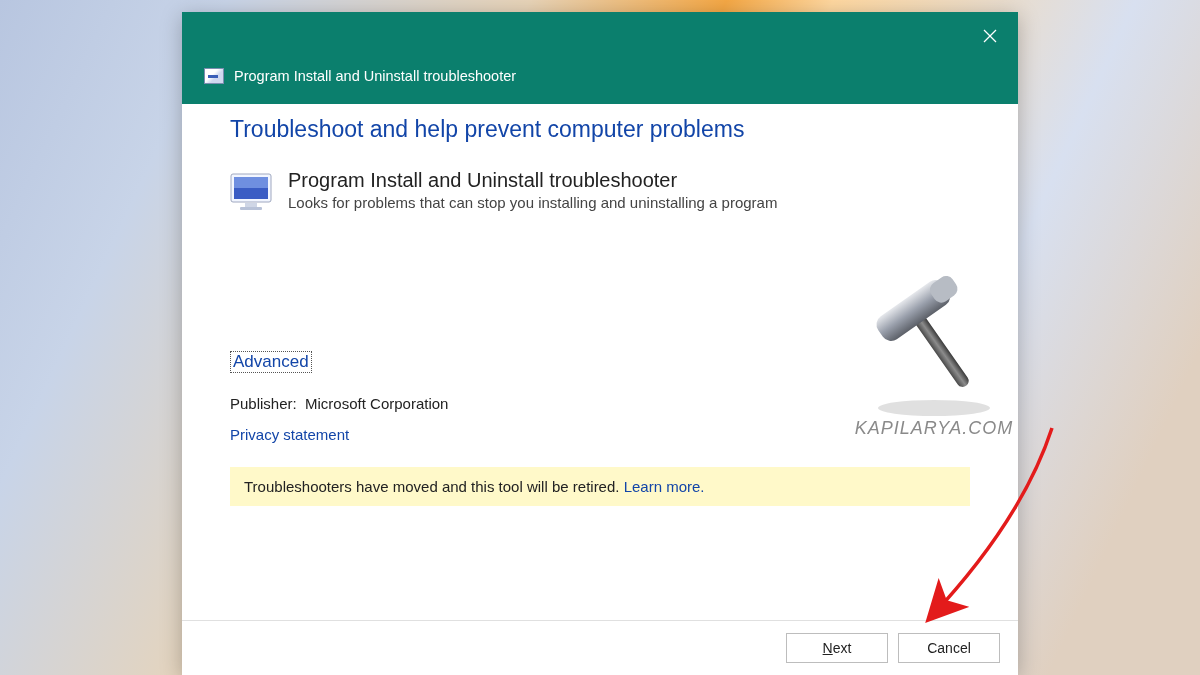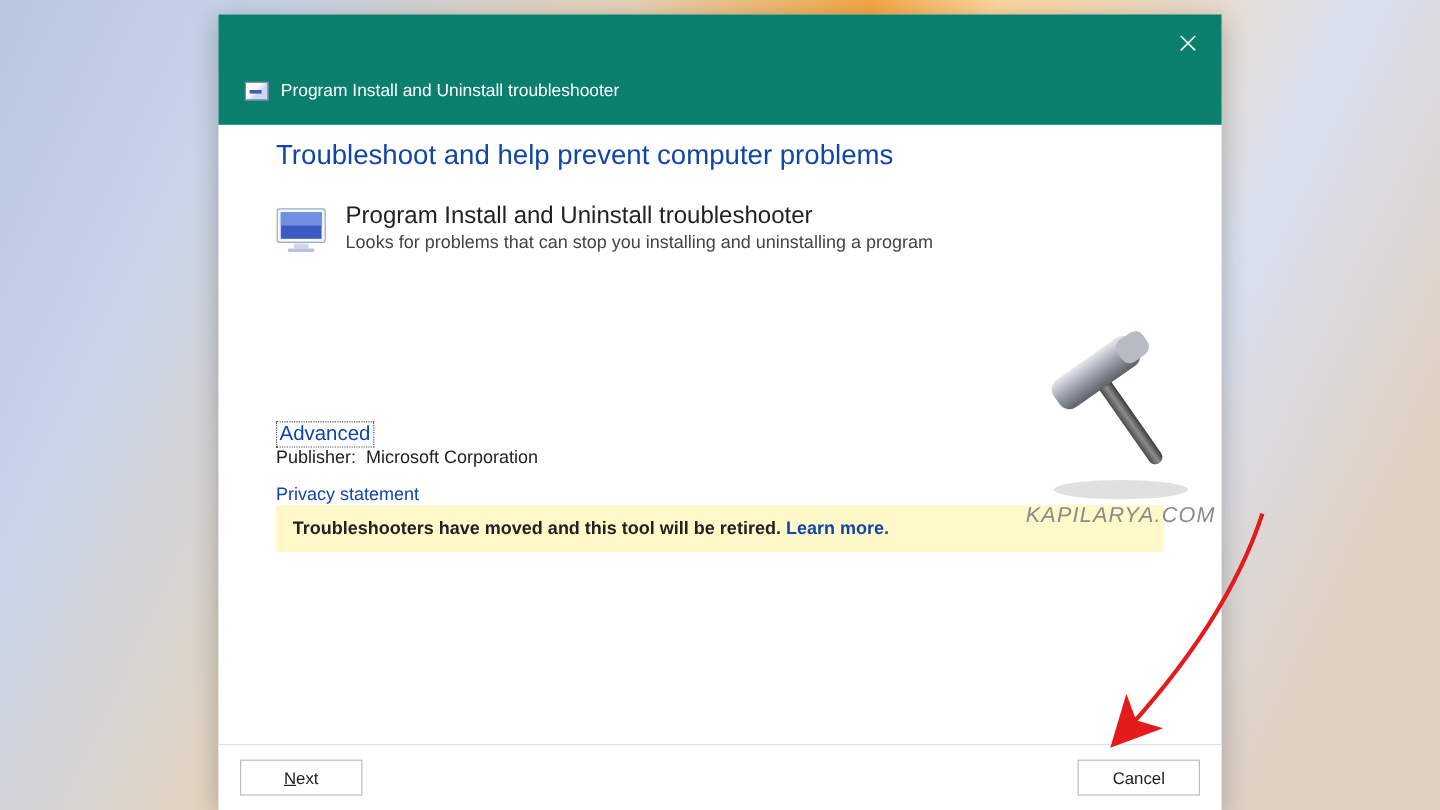--- a/index.html
+++ b/index.html
@@ -104,44 +104,44 @@
     .advanced-link {
       display: inline-block;
       margin-top: 140px;
       color: #1245a8;
       font-size: 17px;
       border: 1px dotted #555;
       padding: 0 2px;
       cursor: pointer;
     }
     .publisher {
+      margin-top: 22px;
       font-size: 15px;
       color: #222;
     }
     .privacy {
       margin-top: 14px;
       color: #1245a8;
       font-size: 15px;
       cursor: pointer;
     }
     .notice-bar {
-      margin-top: 0;
+      margin-top: 24px;
       background: #fff9c9;
       padding: 9px 14px;
       font-size: 15px;
       color: #222;
       line-height: 1.4;
-      font-weight: bold;
     }
     .notice-bar .learnmore { color:#1245a8; cursor:pointer; }
     .footer {
       border-top: 1px solid #e0e0e0;
       padding: 12px 18px;
       display: flex;
-      justify-content: space-between;
+      justify-content: flex-end;
       gap: 10px;
     }
     .btn {
       min-width: 102px;
       height: 30px;
       background: #fff;
       border: 1px solid #bdbdbd;
       font-size: 14px;
       color: #222;
       cursor: pointer;

